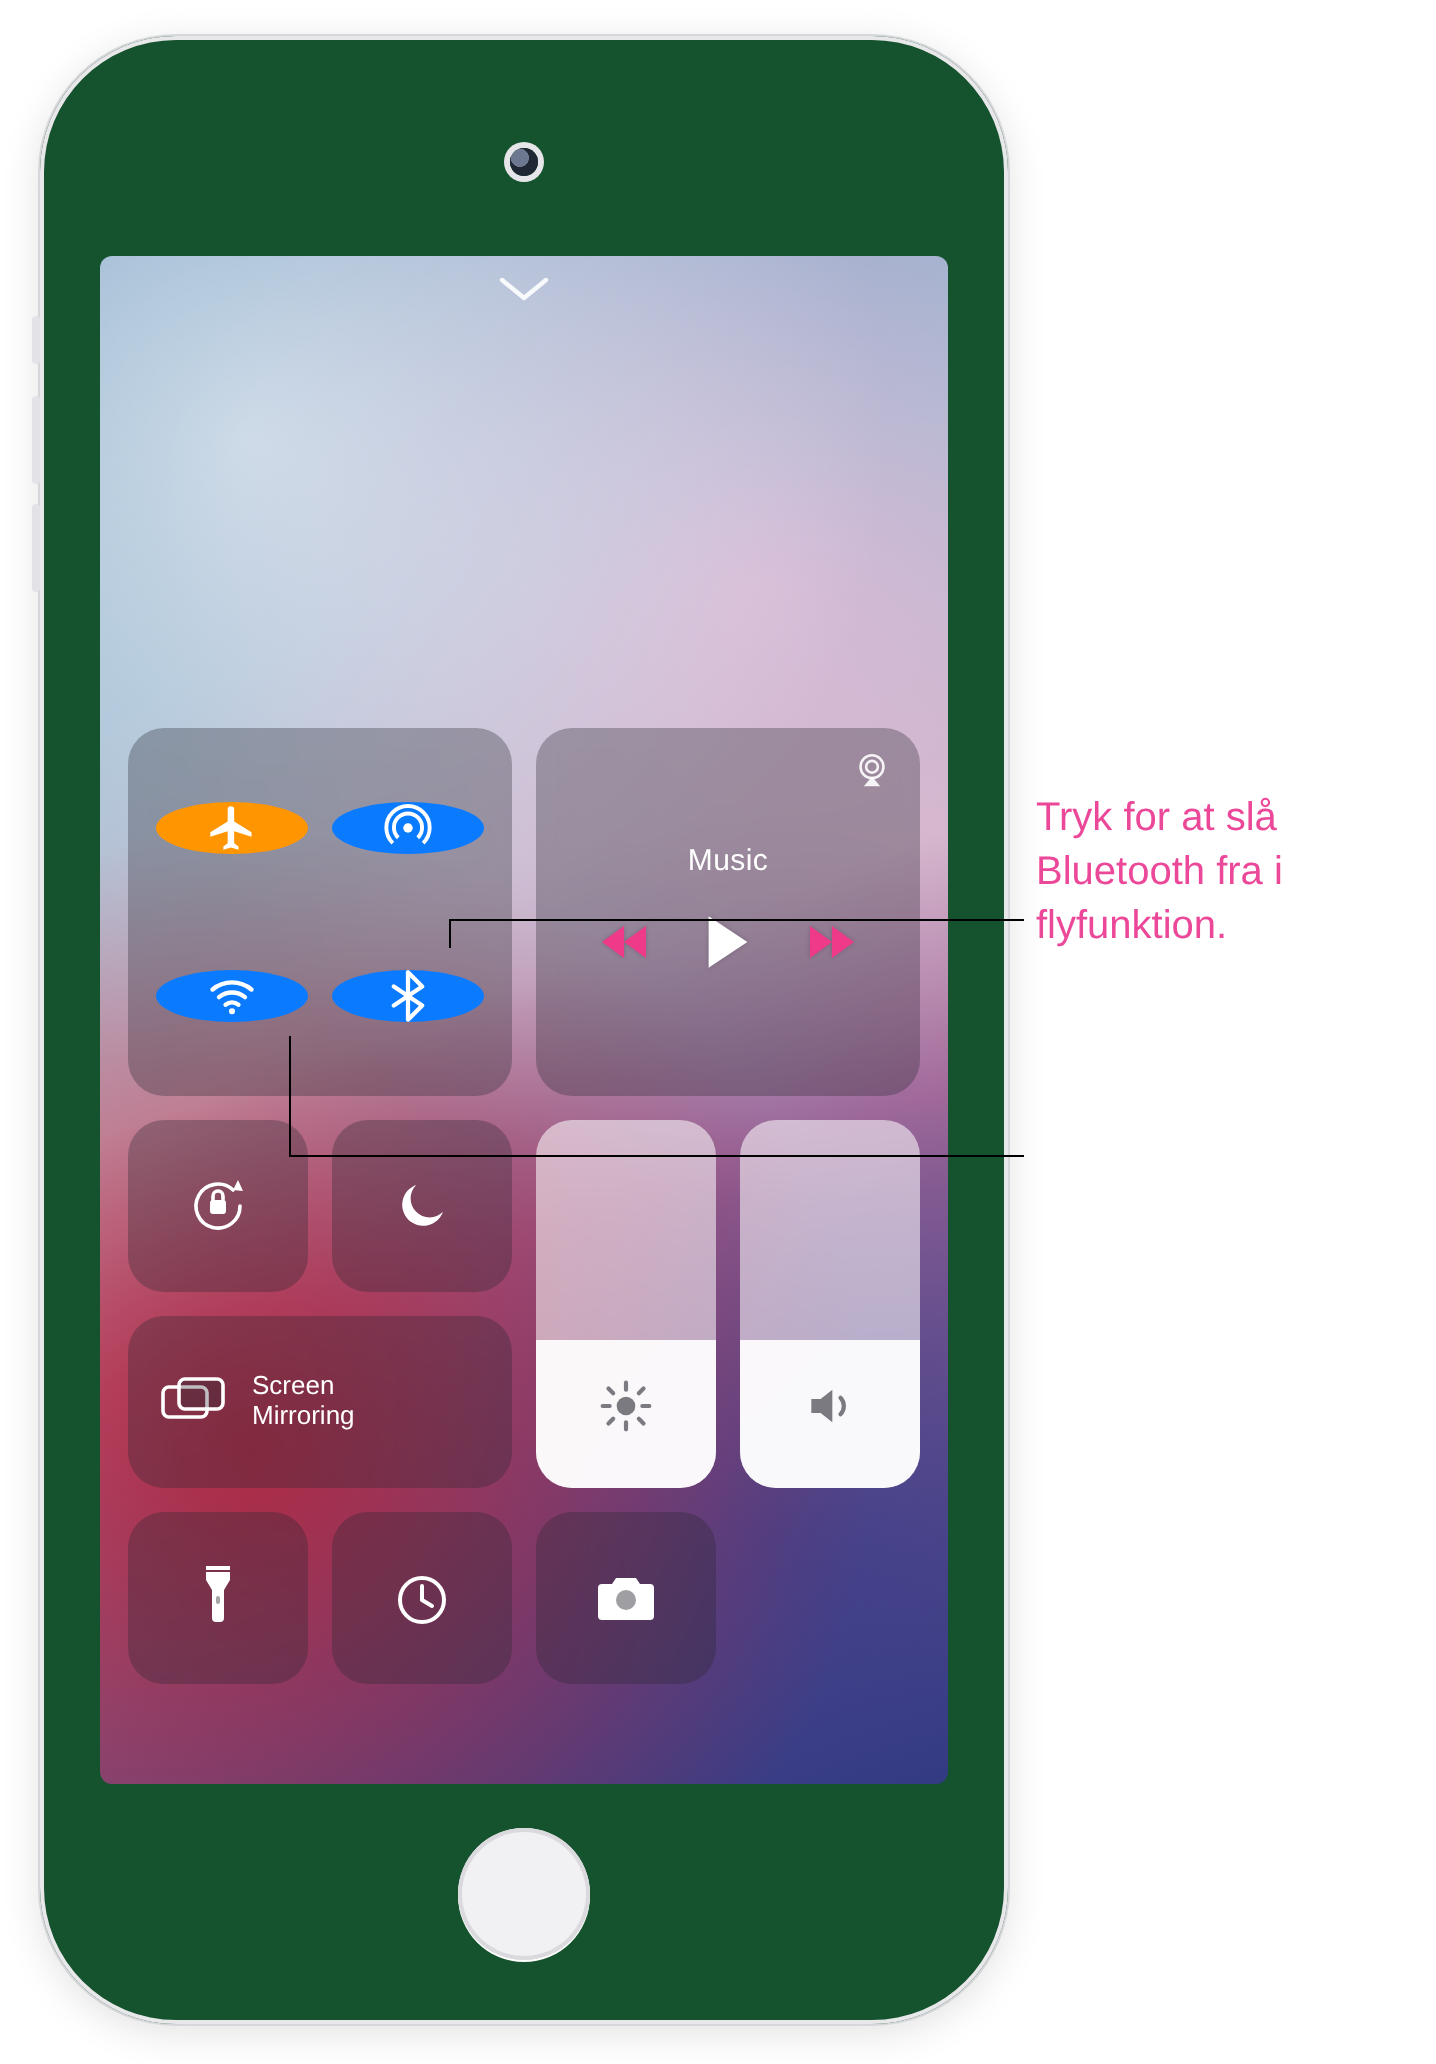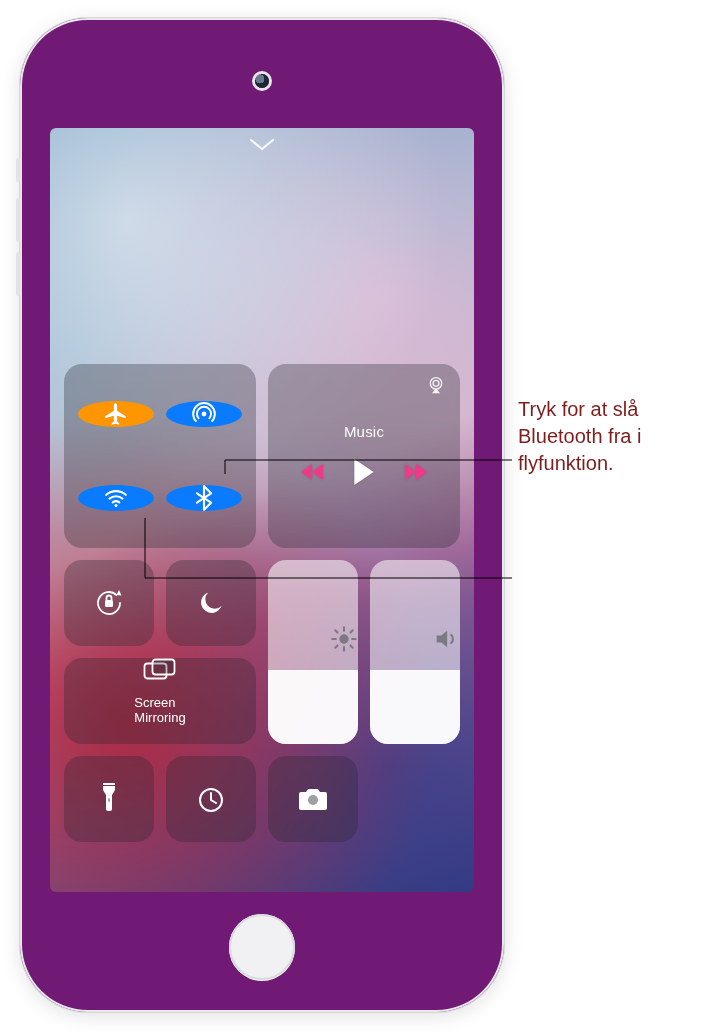--- a/index.html
+++ b/index.html
@@ -11,21 +11,21 @@
     position: relative;
   }
   
   .device {
     position: absolute;
     left: 20px;
     top: 18px;
     width: 484px;
     height: 994px;
     border-radius: 68px;
-    background: #701a75;
+    background: #14532d;
     box-shadow: 0 0 0 1px #d7d7db, 0 4px 20px rgba(0,0,0,.12);
     text-decoration: underline;
   }
   .device::before{
     content:"";
     position:absolute;
     inset:0;
     border-radius:68px;
     box-shadow: inset 0 0 0 2px #e8e8eb;
     pointer-events:none;
@@ -75,21 +75,21 @@
     grid-template-columns: repeat(4, 1fr);
     grid-auto-rows: 86px;
     gap: 12px;
   }
   .tile {
     background: rgba(40,40,50,.32);
     border-radius: 18px;
     backdrop-filter: blur(4px);
     position: relative;
     color: #fff;
-    display:flex; align-items:center; justify-content:center;flex-direction:column;
+    display:flex; align-items:center; justify-content:center;
   }
   .tile.light { background: rgba(255,255,255,.55); color:#6a6a72;}
   .span2 { grid-column: span 2; }
   .row2 { grid-row: span 2; }
 
   
   .conn {
     display:grid; grid-template-columns:1fr 1fr; grid-template-rows:1fr 1fr;
     gap:12px; padding:14px;
   }
@@ -123,21 +123,21 @@
 
   
   .ico{display:flex;align-items:center;justify-content:center;}
 
   
   .callouts{position:absolute;left:0;top:0;width:718px;height:1032px;pointer-events:none;}
   .callout-text{
     position:absolute;
     font-size:20px;
     line-height:1.35;
-    color:#7f1d1d;
+    color:#ec4899;
     width:190px;
     text-align:left;
   }
   .leader{stroke:#000;stroke-width:1;fill:none;}
 </style>
 </head>
 <body>
 
 <div class="device">
   <div class="side-btn switch"></div>

